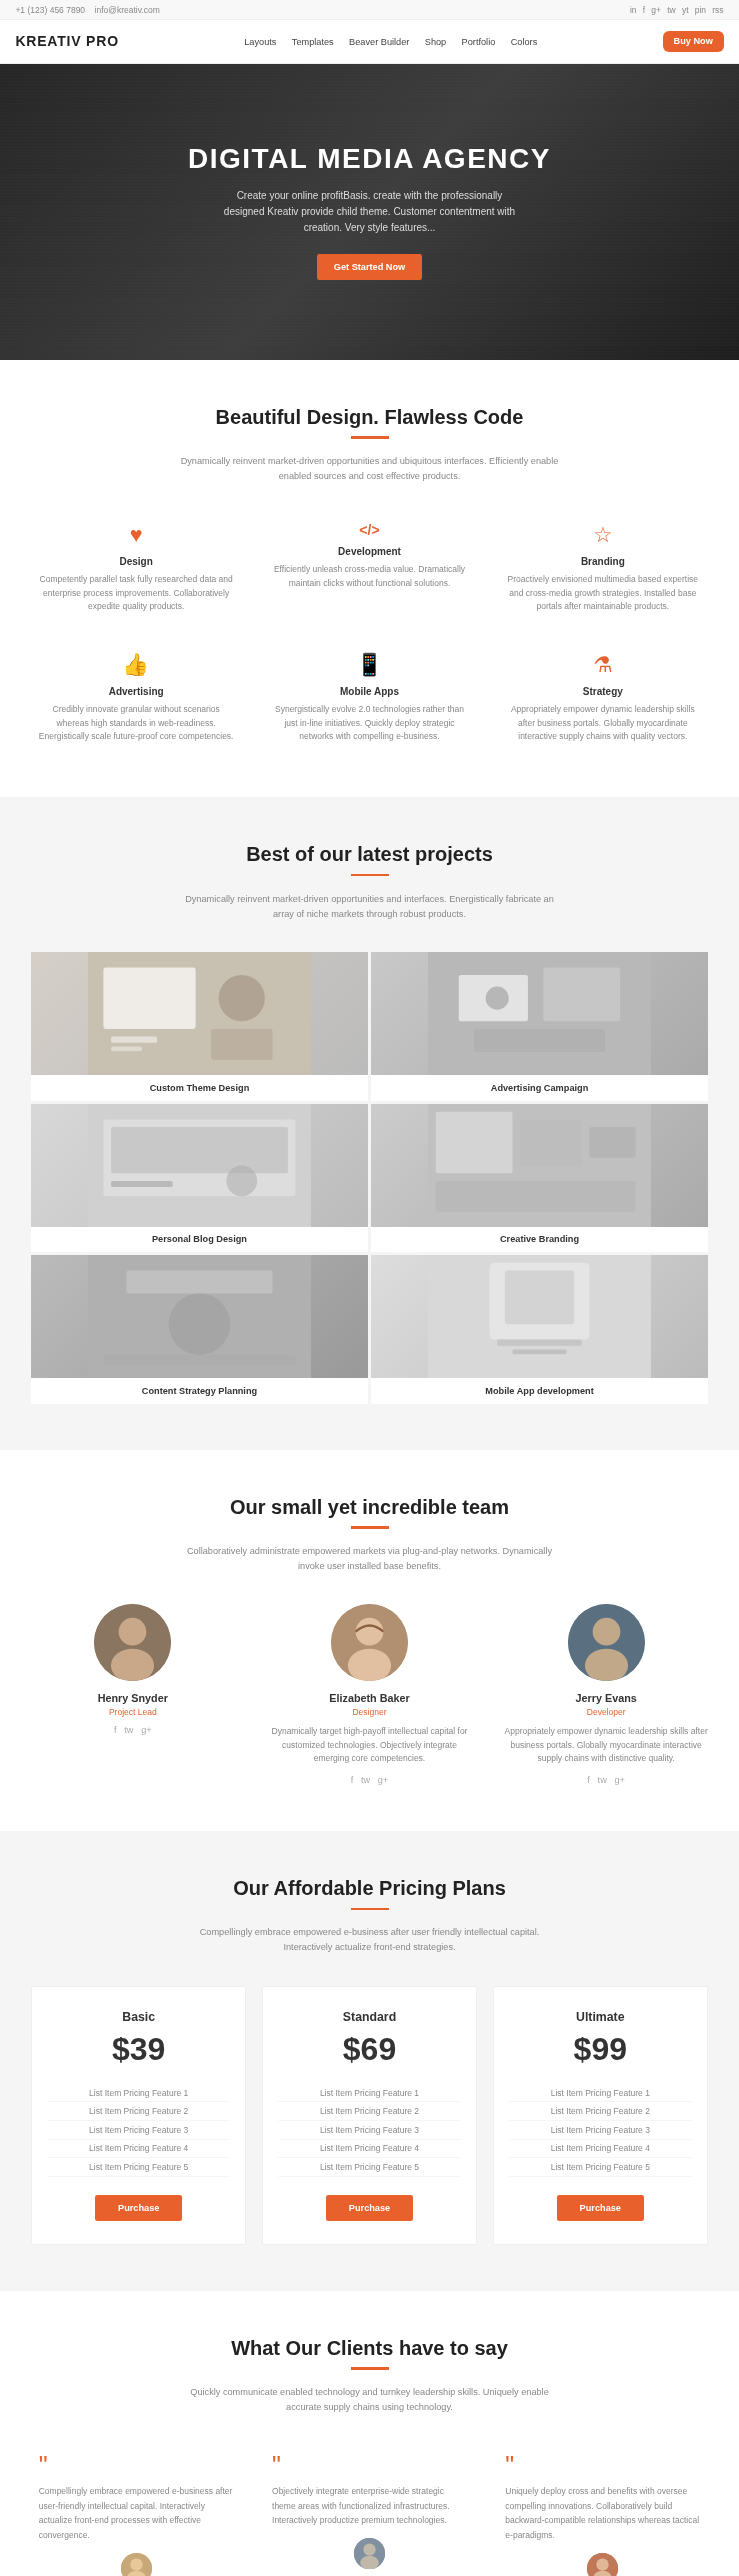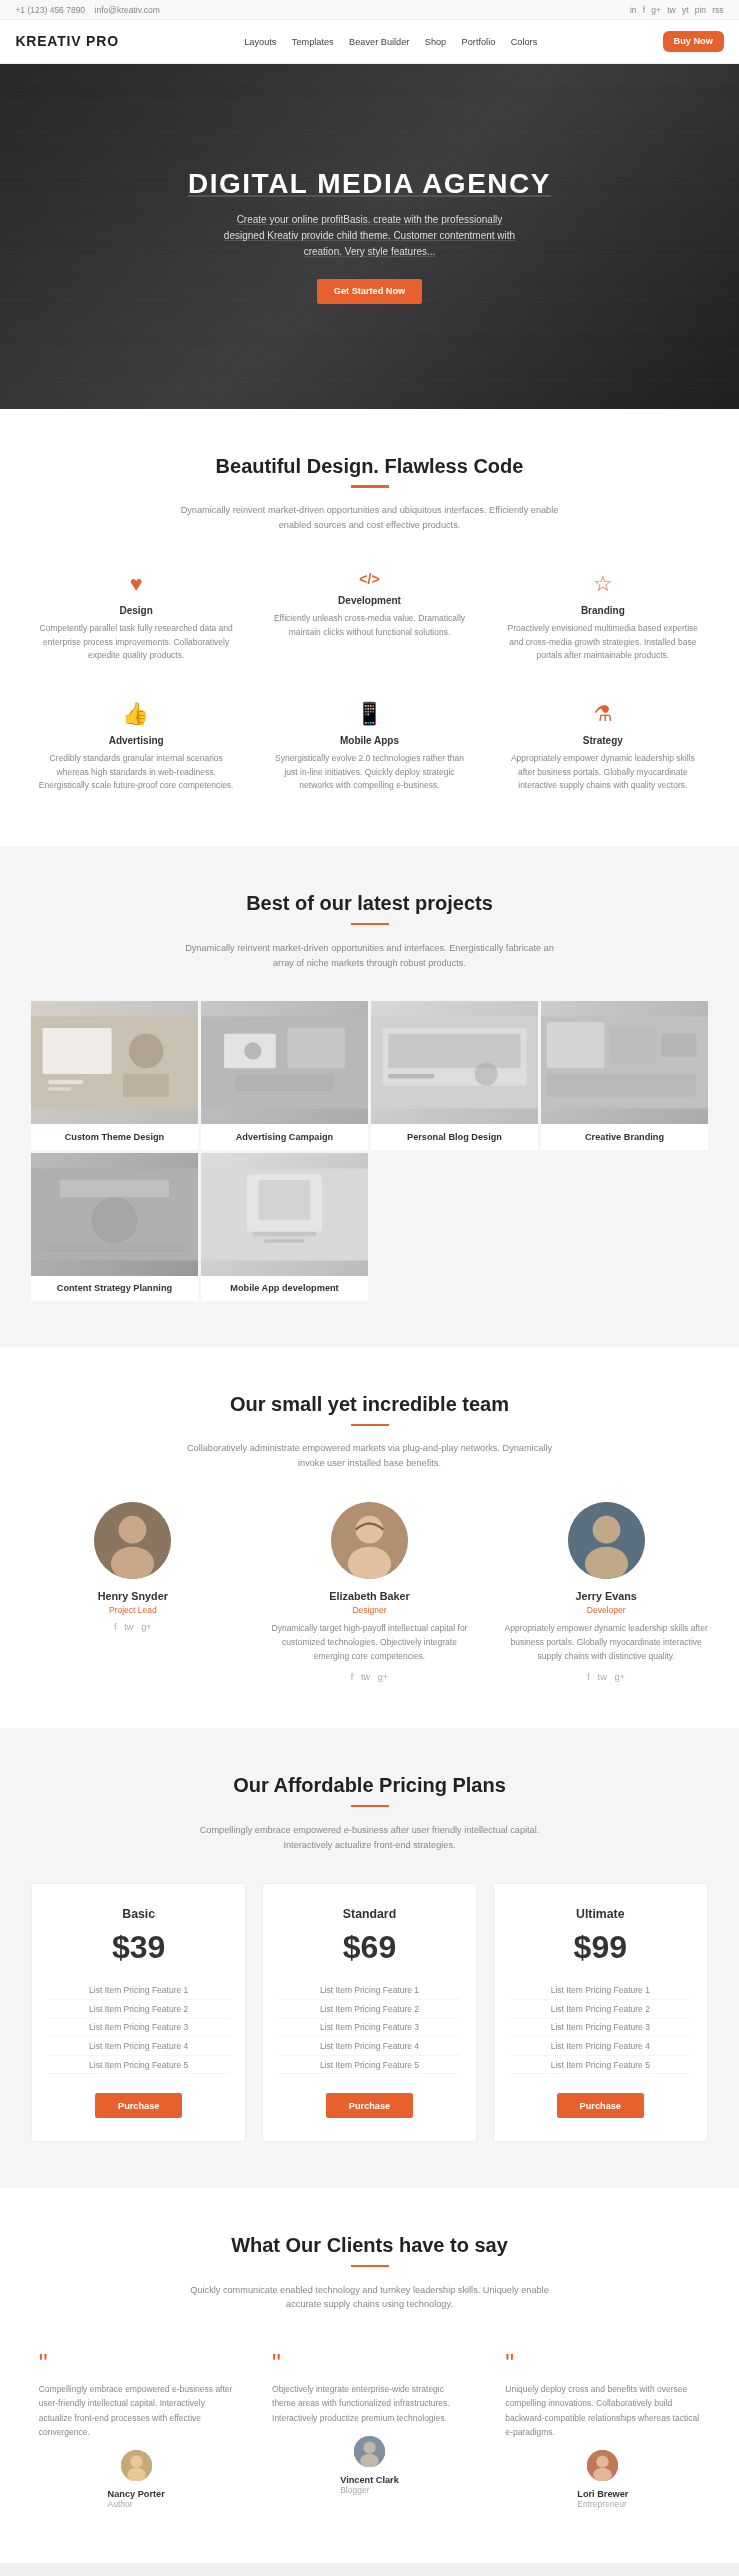--- a/index.html
+++ b/index.html
@@ -11,21 +11,21 @@
     .top-bar-social a { color: #888; text-decoration: none; font-size: 8.5px; }
     
     
     .navbar { background: #fff; padding: 10.8px 15.4px; display: flex; justify-content: space-between; align-items: center; border-bottom: 0.8px solid #eee; position: relative; z-index: 10; }
     .navbar-brand { font-size: 14px; font-weight: 700; color: #222; letter-spacing: 0.8px; }
     .navbar-menu { display: flex; gap: 15.4px; list-style: none; }
     .navbar-menu li a { text-decoration: none; color: #444; font-size: 9.2px; font-weight: 500; }
     .btn-buynow { background: #e8602c; color: #fff; padding: 5.4px 10.8px; border-radius: 6px; font-size: 9.2px; text-decoration: none; font-weight: 600; }
     
     
-    .hero { position: relative; background: #333; height: 345px; display: flex; align-items: center; justify-content: center; text-align: center; overflow: hidden; text-decoration: underline; }
+    .hero { position: relative; background: #333; height: 296px; display: flex; align-items: center; justify-content: center; text-align: center; overflow: hidden; }
     .hero-overlay { position: absolute; top: 0; left: 0; right: 0; bottom: 0; background: rgba(0,0,0,0.55); }
     .hero-bg { position: absolute; top: 0; left: 0; right: 0; bottom: 0; background: linear-gradient(135deg, #555 0%, #888 50%, #444 100%); }
     .hero-keyboard { position: absolute; top: 0; left: 0; right: 0; bottom: 0; background: repeating-linear-gradient(0deg, transparent, transparent 1.5px, rgba(255,255,255,0.03) 1.5px, rgba(255,255,255,0.03) 3.1px); }
     .hero-content { position: relative; z-index: 2; color: #fff; }
     .hero-content h1 { font-size: 28px; font-weight: 800; letter-spacing: 1.5px; margin-bottom: 12.3px; text-transform: uppercase; }
     .hero-content p { font-size: 10px; color: #ddd; max-width: 308px; margin: 0 auto 18.5px; line-height: 1.6; }
     .btn-hero { background: #e8602c; color: #fff; padding: 7.7px 17px; border-radius: 2.3px; font-size: 9.2px; text-decoration: none; font-weight: 600; display: inline-block; }
     
     
     section { padding: 46px 31px; }
@@ -35,21 +35,21 @@
     
     .features-section { background: #fff; }
     .features-grid { display: grid; grid-template-columns: repeat(3, 1fr); gap: 23px; margin-top: 7.7px; }
     .feature-item { text-align: center; padding: 7.7px; }
     .feature-icon { font-size: 21.6px; margin-bottom: 7.7px; color: #e8602c; }
     .feature-title { font-size: 10px; font-weight: 700; color: #333; margin-bottom: 6.2px; }
     .feature-text { font-size: 8.5px; color: #888; line-height: 1.6; }
     
     
     .portfolio-section { background: #f5f5f5; }
-    .portfolio-grid { display: grid; grid-template-columns: repeat(4, 1fr); gap: 3.1px; }
+    .portfolio-grid { display: grid; grid-template-columns: repeat(2, 1fr); gap: 3.1px; }
     .portfolio-item { position: relative; overflow: hidden; }
     .portfolio-thumb { width: 100%; height: 123px; display: flex; align-items: center; justify-content: center; font-size: 8.5px; color: #999; position: relative; overflow: hidden; }
     .portfolio-thumb-1 { background: linear-gradient(135deg, #d5cfc8 0%, #bbb 100%); }
     .portfolio-thumb-2 { background: linear-gradient(135deg, #c8c8c8 0%, #aaa 100%); }
     .portfolio-thumb-3 { background: linear-gradient(135deg, #d8d8d8 0%, #bbb 100%); }
     .portfolio-thumb-4 { background: linear-gradient(135deg, #ccc 0%, #aaa 100%); }
     .portfolio-thumb-5 { background: linear-gradient(135deg, #bbb 0%, #999 100%); }
     .portfolio-thumb-6 { background: linear-gradient(135deg, #ddd 0%, #bbb 100%); }
     .portfolio-label { background: #fff; padding: 7.7px 10.8px; font-size: 9.2px; font-weight: 600; color: #333; text-align: center; }
     
@@ -156,21 +156,21 @@
       <p class="feature-text">Efficiently unleash cross-media value. Dramatically maintain clicks without functional solutions.</p>
     </div>
     <div class="feature-item">
       <div class="feature-icon">☆</div>
       <div class="feature-title">Branding</div>
       <p class="feature-text">Proactively envisioned multimedia based expertise and cross-media growth strategies. Installed base portals after maintainable products.</p>
     </div>
     <div class="feature-item">
       <div class="feature-icon">👍</div>
       <div class="feature-title">Advertising</div>
-      <p class="feature-text">Credibly standards granular internal scenarios whereas high standards in web-readiness. Energistically scale future-proof core competencies.</p>
+      <p class="feature-text">Credibly innovate granular without scenarios whereas high standards in web-readiness. Energistically scale future-proof core competencies.</p>
     </div>
     <div class="feature-item">
       <div class="feature-icon">📱</div>
       <div class="feature-title">Mobile Apps</div>
       <p class="feature-text">Synergistically evolve 2.0 technologies rather than just in-line initiatives. Quickly deploy strategic networks with compelling e-business.</p>
     </div>
     <div class="feature-item">
       <div class="feature-icon">⚗</div>
       <div class="feature-title">Strategy</div>
       <p class="feature-text">Appropriately empower dynamic leadership skills after business portals. Globally myocardinate interactive supply chains with quality vectors.</p>

